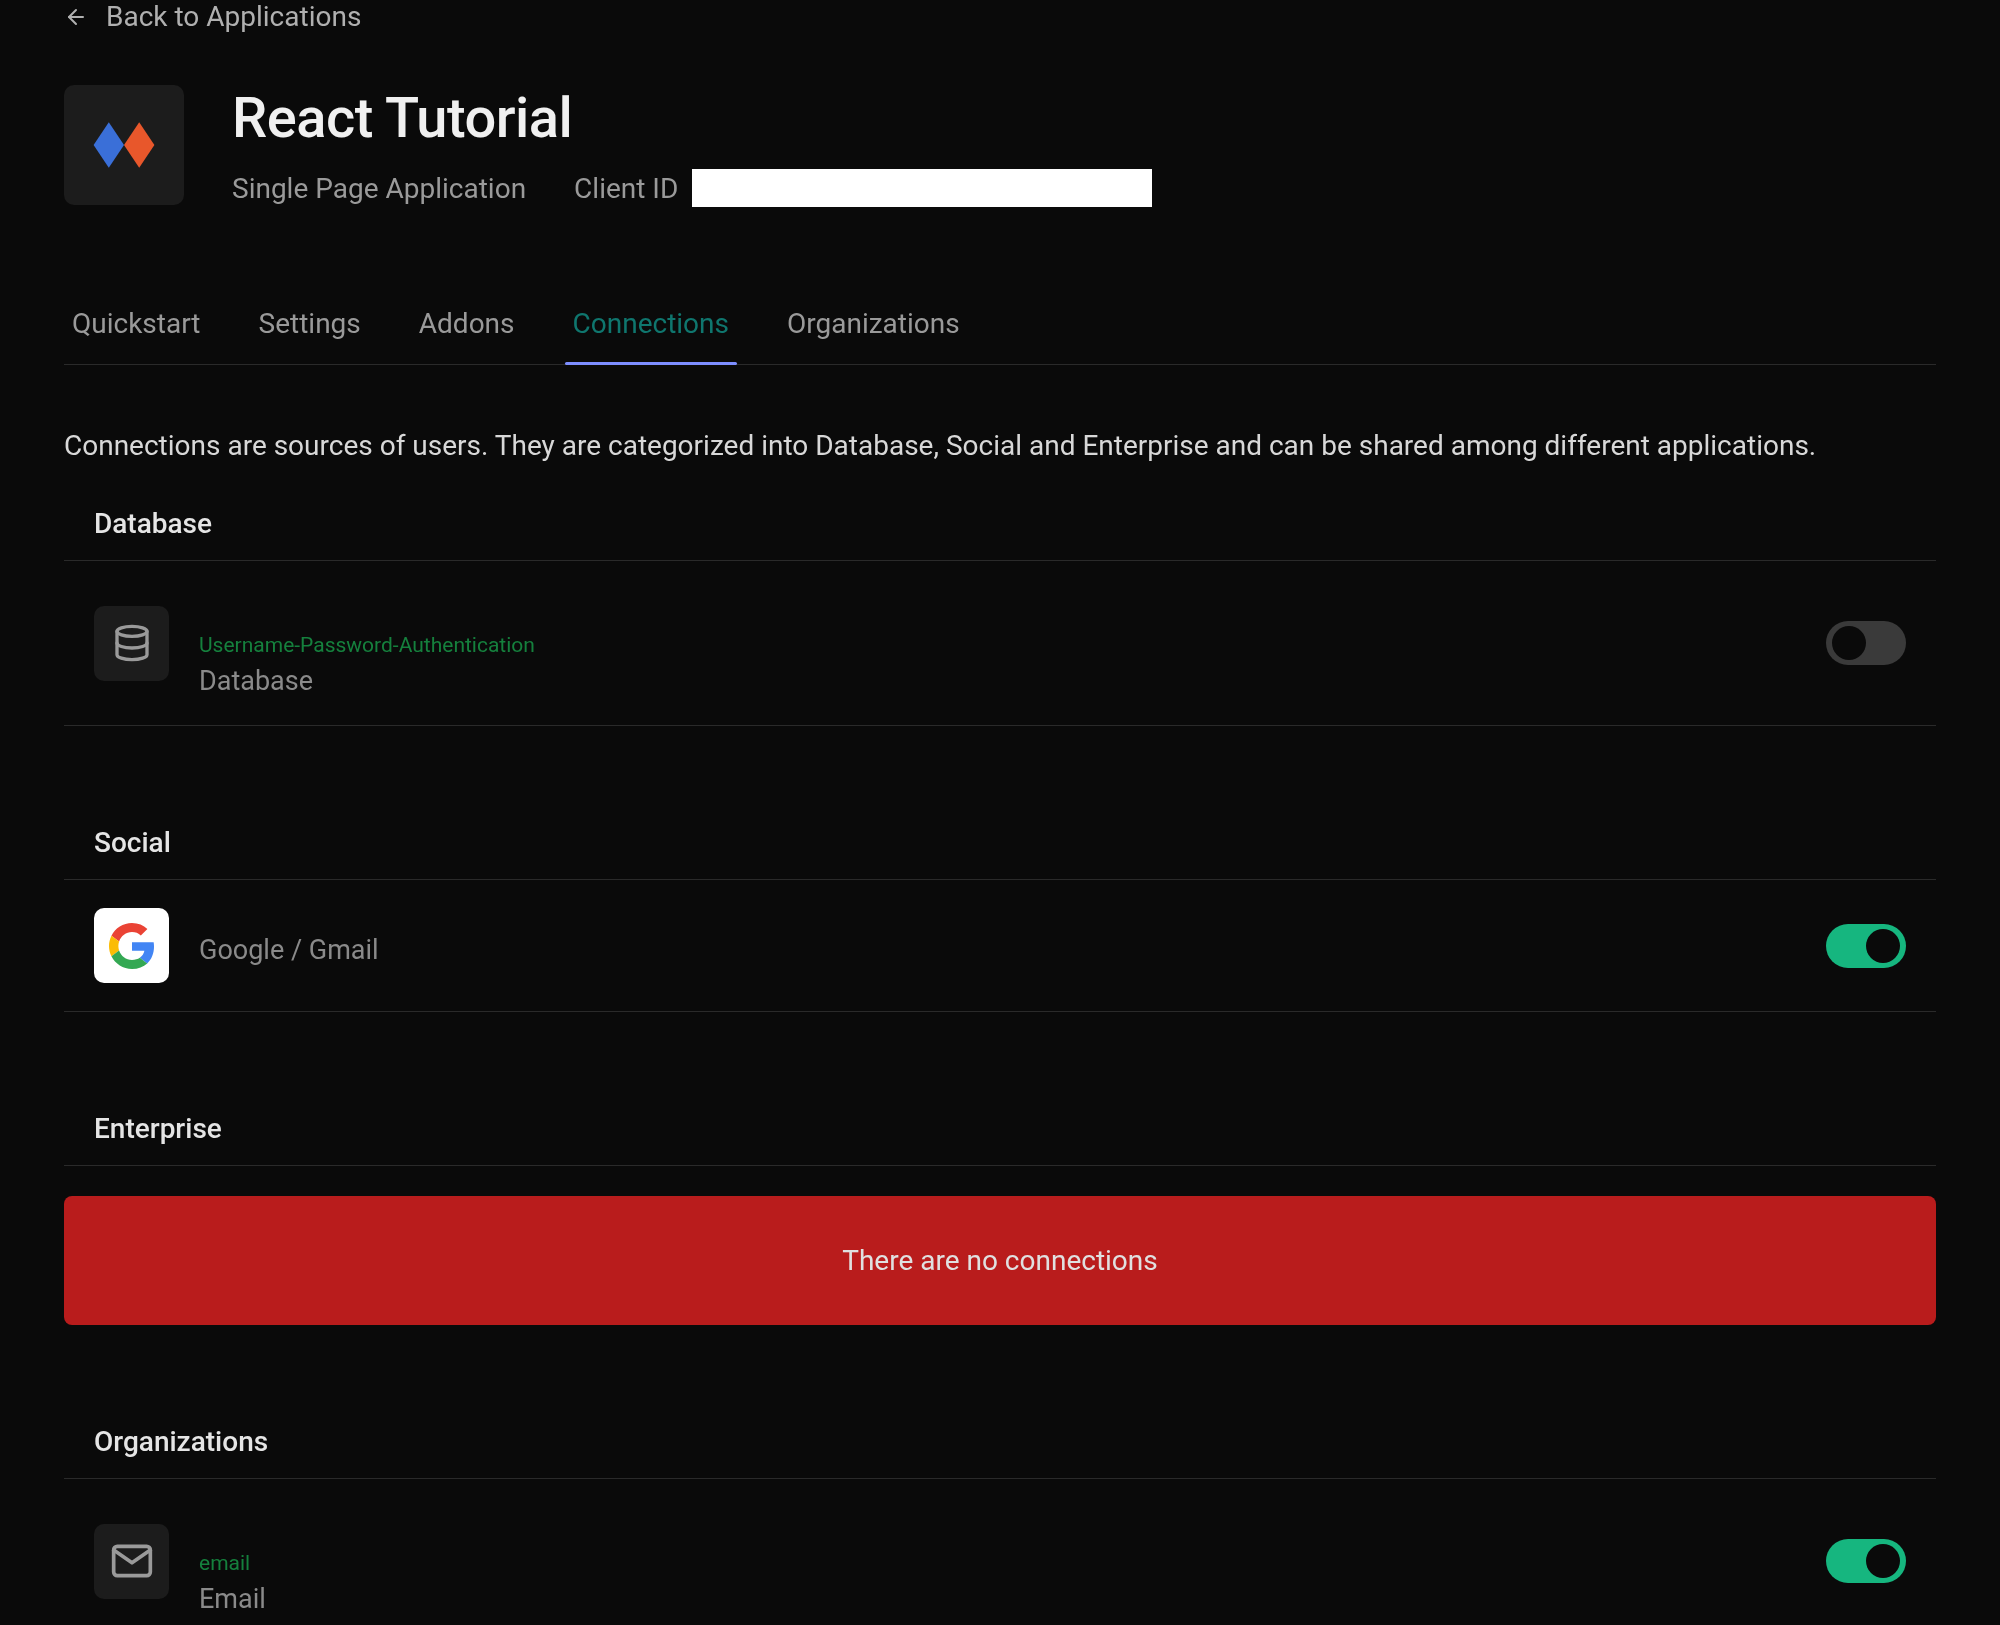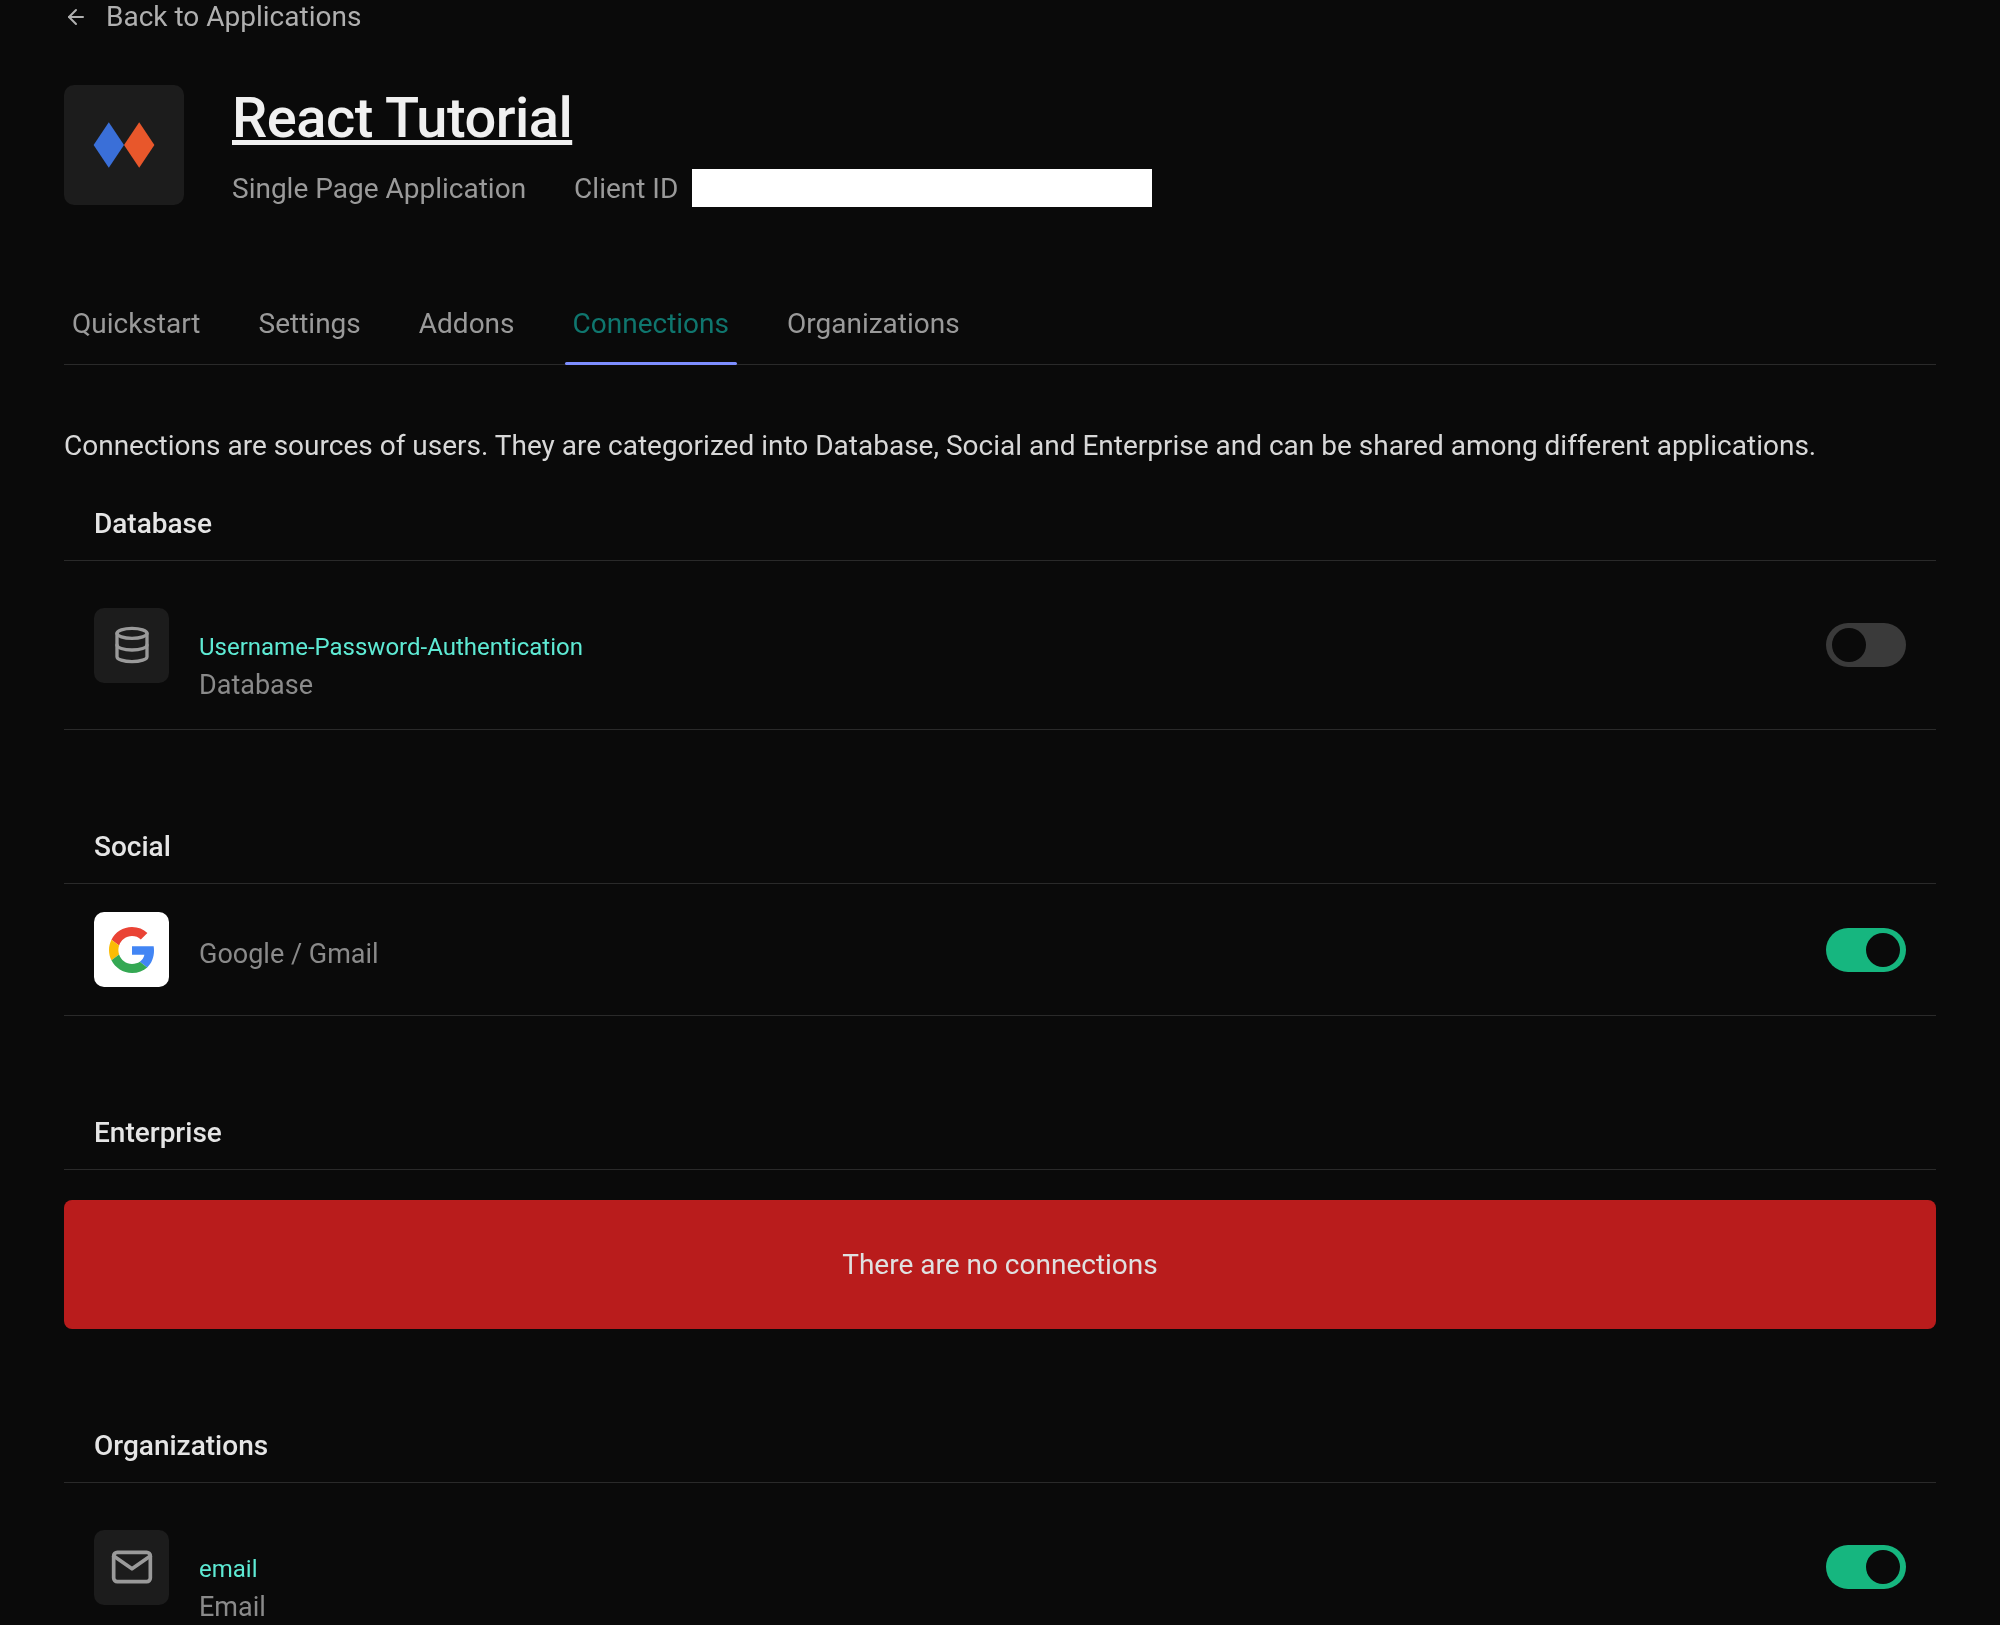--- a/index.html
+++ b/index.html
@@ -44,21 +44,20 @@
     border-radius: 10px;
     display: flex;
     align-items: center;
     justify-content: center;
   }
   .app-title {
     font-size: 56px;
     font-weight: 500;
     color: #f0f0f0;
     letter-spacing: -0.5px;
-    text-decoration: underline;
   }
   .app-meta {
     display: flex;
     align-items: center;
     gap: 48px;
     margin-top: 18px;
     font-size: 28px;
     color: #9a9a9a;
   }
   .client-id-group {
@@ -139,22 +138,22 @@
   .conn-icon.dark {
     background: #1c1c1c;
   }
   .conn-icon.light {
     background: #ffffff;
   }
   .conn-text {
     flex: 1;
   }
   .conn-name {
-    font-size: 24px;
-    color: #5eead4;
+    font-size: 21px;
+    color: #15803d;
     font-weight: 400;
     margin-top: 44px;
   }
   .conn-sub {
     font-size: 27px;
     color: #8a8a8a;
     margin-top: 8px;
   }
   .toggle {
     width: 80px;

